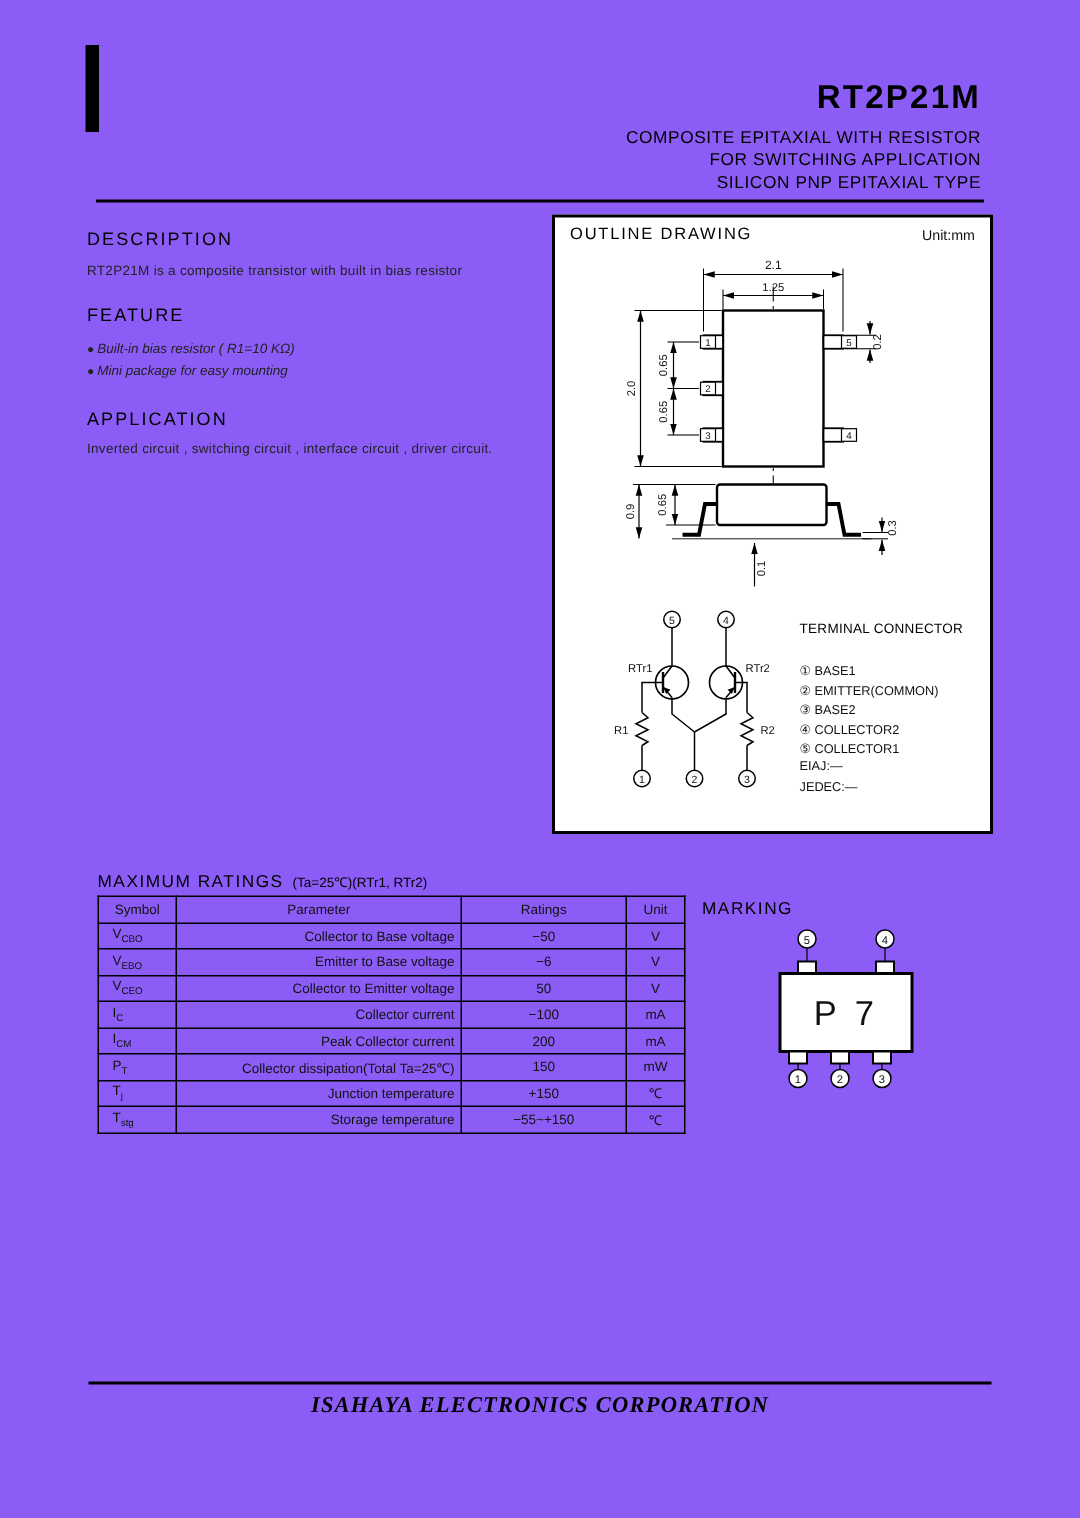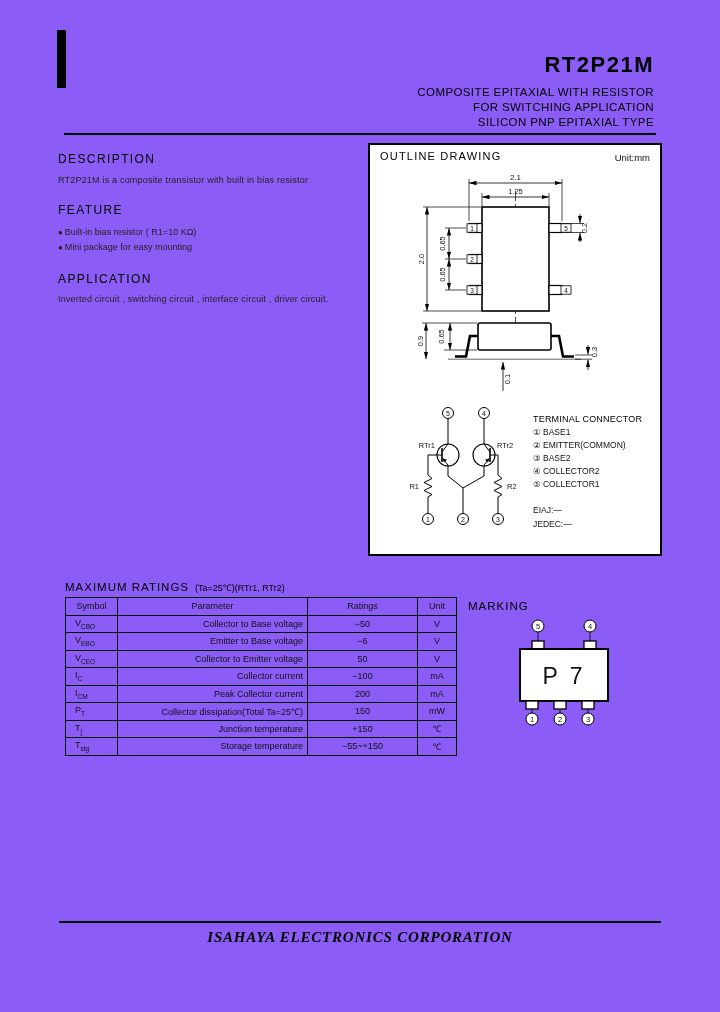--- a/index.html
+++ b/index.html
@@ -14,33 +14,33 @@
   .part-number { right:66px; top:52px; font-size:22px; font-weight:700; letter-spacing:1.5px; color:#000; }
   .subtitle { right:66px; top:85px; text-align:right; font-size:11.5px; line-height:15px; letter-spacing:0.4px; color:#000; }
   .header-rule { left:64px; top:133px; width:592px; border-top:2px solid #000; height:0; }
 
   
   .sec-heading { font-size:12px; letter-spacing:1.4px; color:#000; }
   .sec-body { font-size:9px; color:#222; letter-spacing:0.2px; }
   .desc-heading { left:58px; top:152px; }
   .desc-body { left:58px; top:175px; width:300px; }
   .feat-heading { left:58px; top:203px; }
-  .feat-list { left:58px; top:225px; font-size:9px; color:#222; }
+  .feat-list { left:58px; top:225px; font-size:9px; color:#222;font-style:italic; }
   .feat-item { line-height:15px; }
   .feat-item .bullet { font-size:8px; margin-right:2px; }
   .app-heading { left:58px; top:272px; }
   .app-body { left:58px; top:294px; width:310px; }
 
   
   .outline-box { left:368px; top:143px; width:294px; height:413px; border:2px solid #000; box-sizing:border-box; background:#fff; }
   .ob-heading { position:absolute; left:10px; top:5px; font-size:11px; letter-spacing:1.2px; color:#000; }
   .ob-unit { position:absolute; right:10px; top:7px; font-size:9.5px; color:#111; }
   .ob-svg { position:absolute; left:0; top:0; }
   .terminals { position:absolute; left:163px; top:268px; width:126px; font-size:8.5px; line-height:13px; color:#111; }
-  .terminals .t-head { font-size:9px; letter-spacing:0.2px; margin-bottom:0; color:#000; }
+  .terminals .t-head { font-size:9px; letter-spacing:0.2px; margin-bottom:15px; color:#000; }
   .std-block { position:absolute; left:163px; top:358px; font-size:8.5px; line-height:14px; color:#111; }
 
   
   .ratings-heading { left:65px; top:581px; font-size:11.5px; letter-spacing:1px; color:#000; }
   .ratings-cond { font-size:9px; letter-spacing:0; margin-left:6px; }
   .ratings-table { position:absolute; left:65px; top:597px; border-collapse:collapse; font-size:9px; color:#111; table-layout:fixed;padding-left:28px; }
   .ratings-table th, .ratings-table td { border:1px solid #000; height:16.5px; padding:0 4px; font-weight:400; }
   .ratings-table th { text-align:center; }
   .ratings-table td.sym { text-align:left; padding-left:9px; }
   .ratings-table td.sym sub { font-size:6.5px; }

